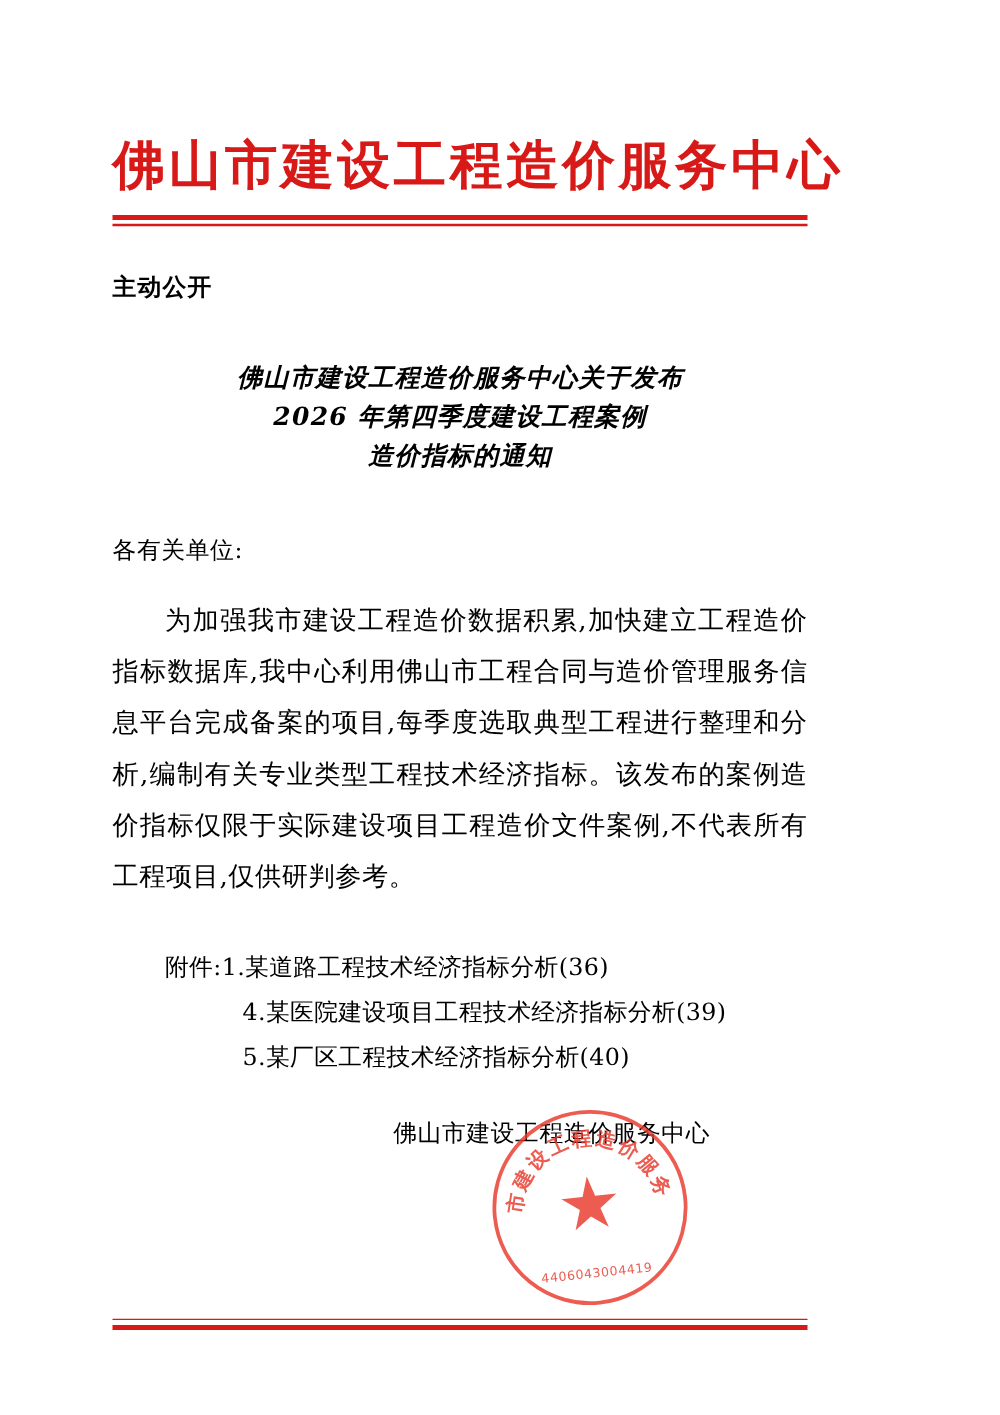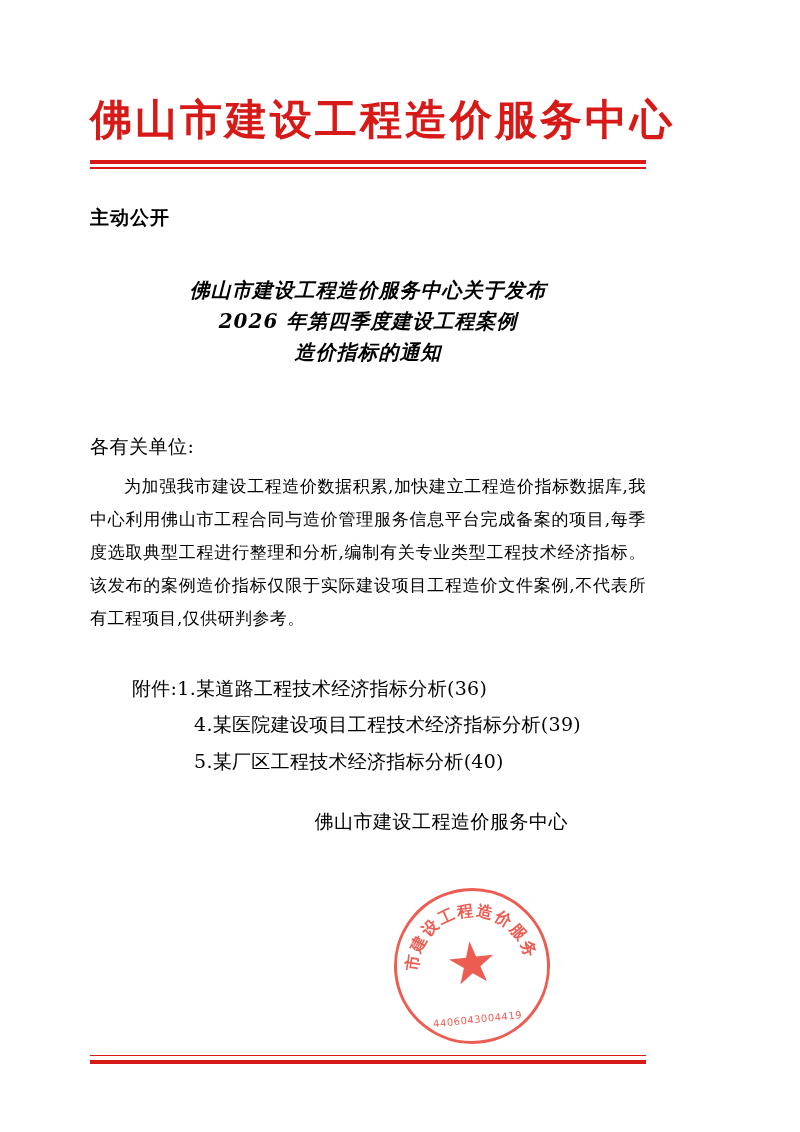--- a/index.html
+++ b/index.html
@@ -14,21 +14,21 @@
     color: #000000;
     position: relative;
     overflow: hidden;
   }
 
   .page {
     width: 736px;
     height: 1132px;
     position: relative;
     box-sizing: border-box;
-    padding: 0 90px;
+    padding: 12px 90px;
   }
 
   
   .masthead {
     padding-top: 96px;
     text-align: center;
   }
   .masthead-title {
     font-family: "DejaVu Serif", "Liberation Serif", serif;
     font-weight: bold;
@@ -68,28 +68,28 @@
     letter-spacing: 1px;
     font-style: italic;
   }
   .doc-title .line {
     display: block;
     white-space: nowrap;
   }
 
   
   .salutation {
-    margin-top: 60px;
+    margin-top: 42px;
     font-size: 19px;
     line-height: 1.9;
     letter-spacing: 0.5px;
   }
   .para {
-    margin-top: 6px;
-    font-size: 17px;
+    margin-top: 18px;
+    font-size: 21px;
     line-height: 1.95;
     letter-spacing: 0.4px;
     text-align: justify;
     text-indent: 2em;
   }
 
   
   .attach {
     margin-top: 34px;
     font-size: 19px;

